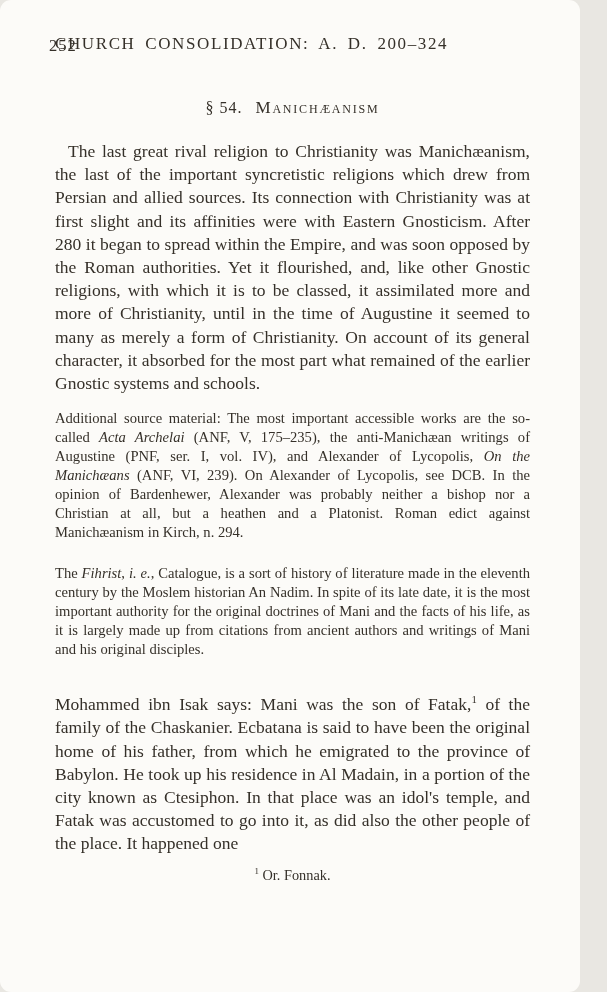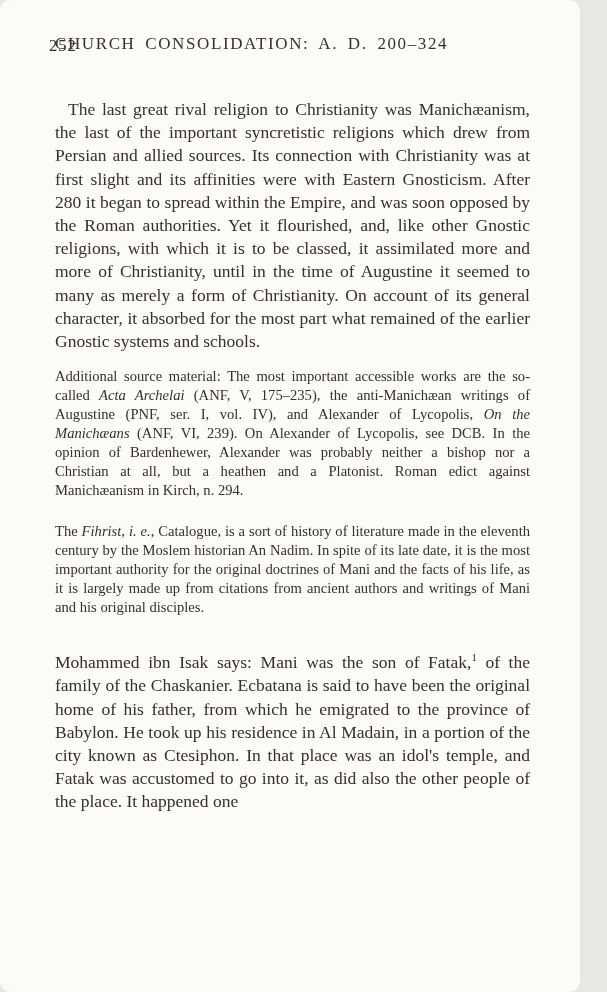--- a/index.html
+++ b/index.html
@@ -91,25 +91,29 @@
 </head>
 <body>
 
 <div class="page">
 
   <header class="pagehead">
     <span class="folio">252</span>
     <div class="running-title">CHURCH CONSOLIDATION: A. D. 200–324</div>
   </header>
 
+  <h2 class="section-heading">
+    <span class="section-mark">§ 54.</span><span class="section-title">Manichæanism</span>
+  </h2>
 
   <p class="body-text indent p-intro">The last great rival religion to Christianity was Manichæanism, the last of the important syncretistic religions which drew from Persian and allied sources. Its connection with Christianity was at first slight and its affinities were with Eastern Gnosticism. After 280 it began to spread within the Empire, and was soon opposed by the Roman authorities. Yet it flourished, and, like other Gnostic religions, with which it is to be classed, it assimilated more and more of Christianity, until in the time of Augustine it seemed to many as merely a form of Christianity. On account of its general character, it absorbed for the most part what remained of the earlier Gnostic systems and schools.</p>
 
   <p class="small-text p-source"><span>Additional source material: The most important accessible works are the so-called </span><span class="it">Acta Archelai</span><span> (ANF, V, 175–235), the anti-Manichæan writings of Augustine (PNF, ser. I, vol. IV), and Alexander of Lycopolis, </span><span class="it">On the Manichæans</span><span> (ANF, VI, 239). On Alexander of Lycopolis, see DCB. In the opinion of Bardenhewer, Alexander was probably neither a bishop nor a Christian at all, but a heathen and a Platonist. Roman edict against Manichæanism in Kirch, n. 294.</span></p>
 
 
   <p class="small-text p-fihrist"><span>The </span><span class="it">Fihrist</span><span>, </span><span class="it">i. e.</span><span>, Catalogue, is a sort of history of literature made in the eleventh century by the Moslem historian An Nadim. In spite of its late date, it is the most important authority for the original doctrines of Mani and the facts of his life, as it is largely made up from citations from ancient authors and writings of Mani and his original disciples.</span></p>
 
 
   <p class="body-text p-life"><span>Mohammed ibn Isak says: Mani was the son of Fatak,</span><sup>1</sup><span> of the family of the Chaskanier. Ecbatana is said to have been the original home of his father, from which he emigrated to the province of Babylon. He took up his residence in Al Madain, in a portion of the city known as Ctesiphon. In that place was an idol's temple, and Fatak was accustomed to go into it, as did also the other people of the place. It happened one</span></p>
 
+  <div class="footnote"><sup>1</sup><span> Or. Fonnak.</span></div>
 
 </div>
 
 </body></html>

